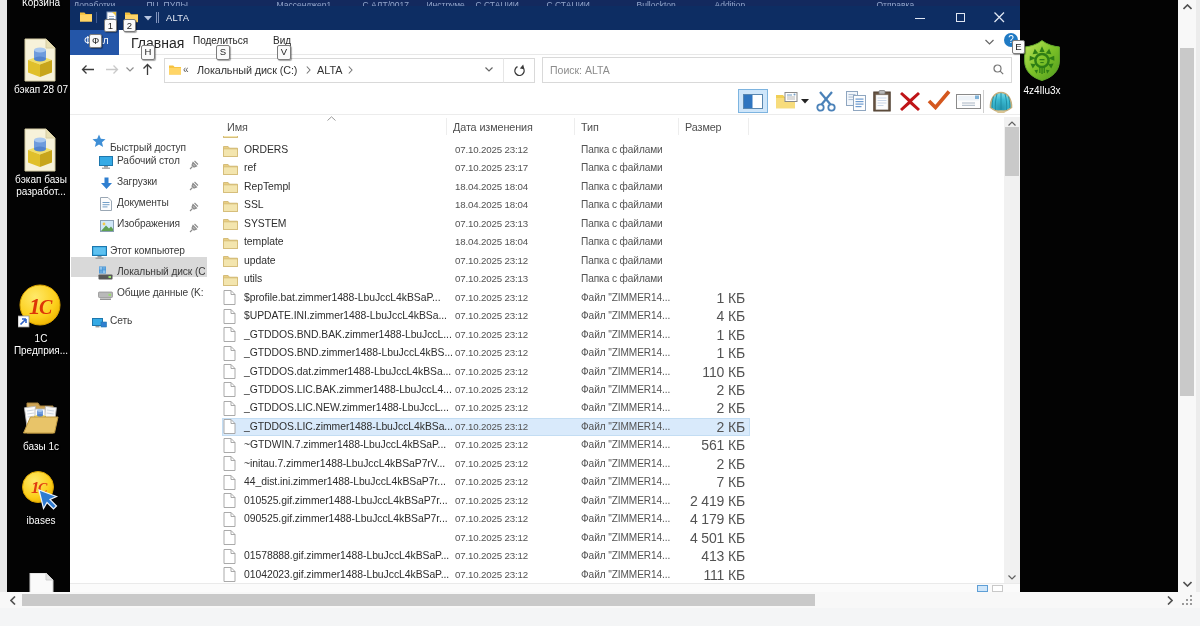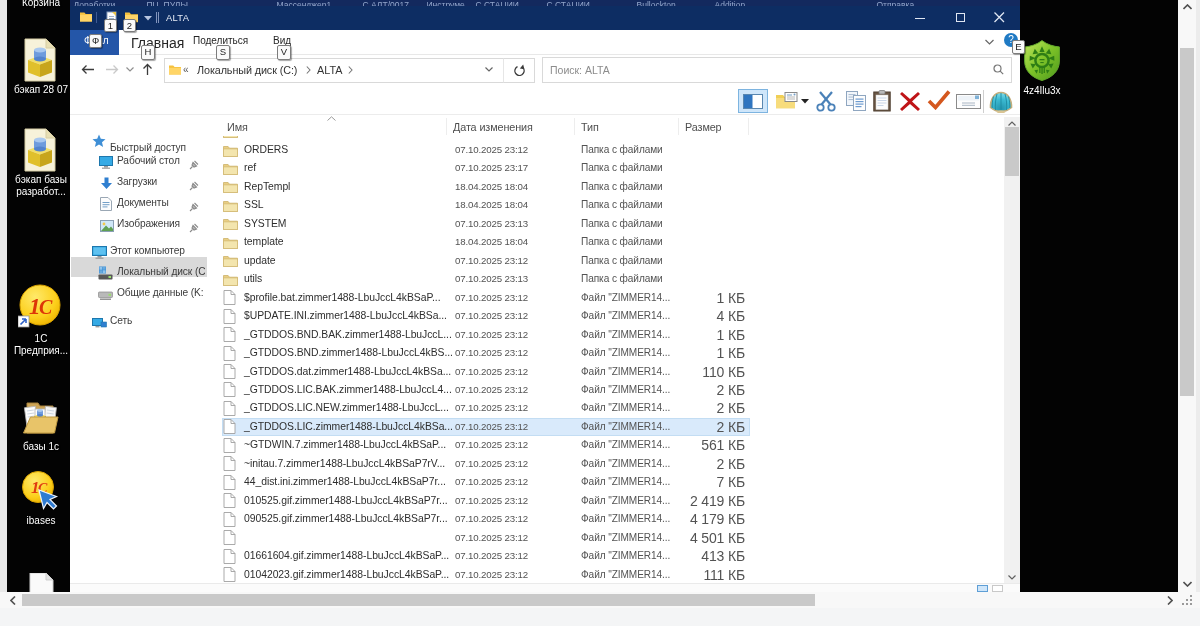--- a/index.html
+++ b/index.html
@@ -674,21 +674,21 @@
                 </svg></span>
               <span class="rdate txt">07.10.2025 23:12</span>
               <span class="rtype txt">Файл "ZIMMER14...</span>
               <span class="rsize txt">4 501 КБ</span>
             </div>
 <div class="row" style="top:411.62px;">
               <span class="ricon" style="top:1.5px"><svg width="13" height="15" viewBox="0 0 13 15">
                   <path d="M1,0.5 h7 l4,4 v10 h-11 z" fill="#fff" stroke="#a0a0a0" stroke-width="0.9"></path>
                   <path d="M8,0.5 v4 h4" fill="none" stroke="#a0a0a0" stroke-width="0.9"></path>
                 </svg></span>
-              <span class="rname txt">01661604.gif.zimmer1488-LbuJccL4kBSaP...</span>
+              <span class="rname txt">01578888.gif.zimmer1488-LbuJccL4kBSaP...</span>
               <span class="rdate txt">07.10.2025 23:12</span>
               <span class="rtype txt">Файл "ZIMMER14...</span>
               <span class="rsize txt">413 КБ</span>
             </div>
 <div class="row" style="top:430.08000000000004px;">
               <span class="ricon" style="top:1.5px"><svg width="13" height="15" viewBox="0 0 13 15">
                   <path d="M1,0.5 h7 l4,4 v10 h-11 z" fill="#fff" stroke="#a0a0a0" stroke-width="0.9"></path>
                   <path d="M8,0.5 v4 h4" fill="none" stroke="#a0a0a0" stroke-width="0.9"></path>
                 </svg></span>
               <span class="rname txt">01042023.gif.zimmer1488-LbuJccL4kBSaP...</span>

